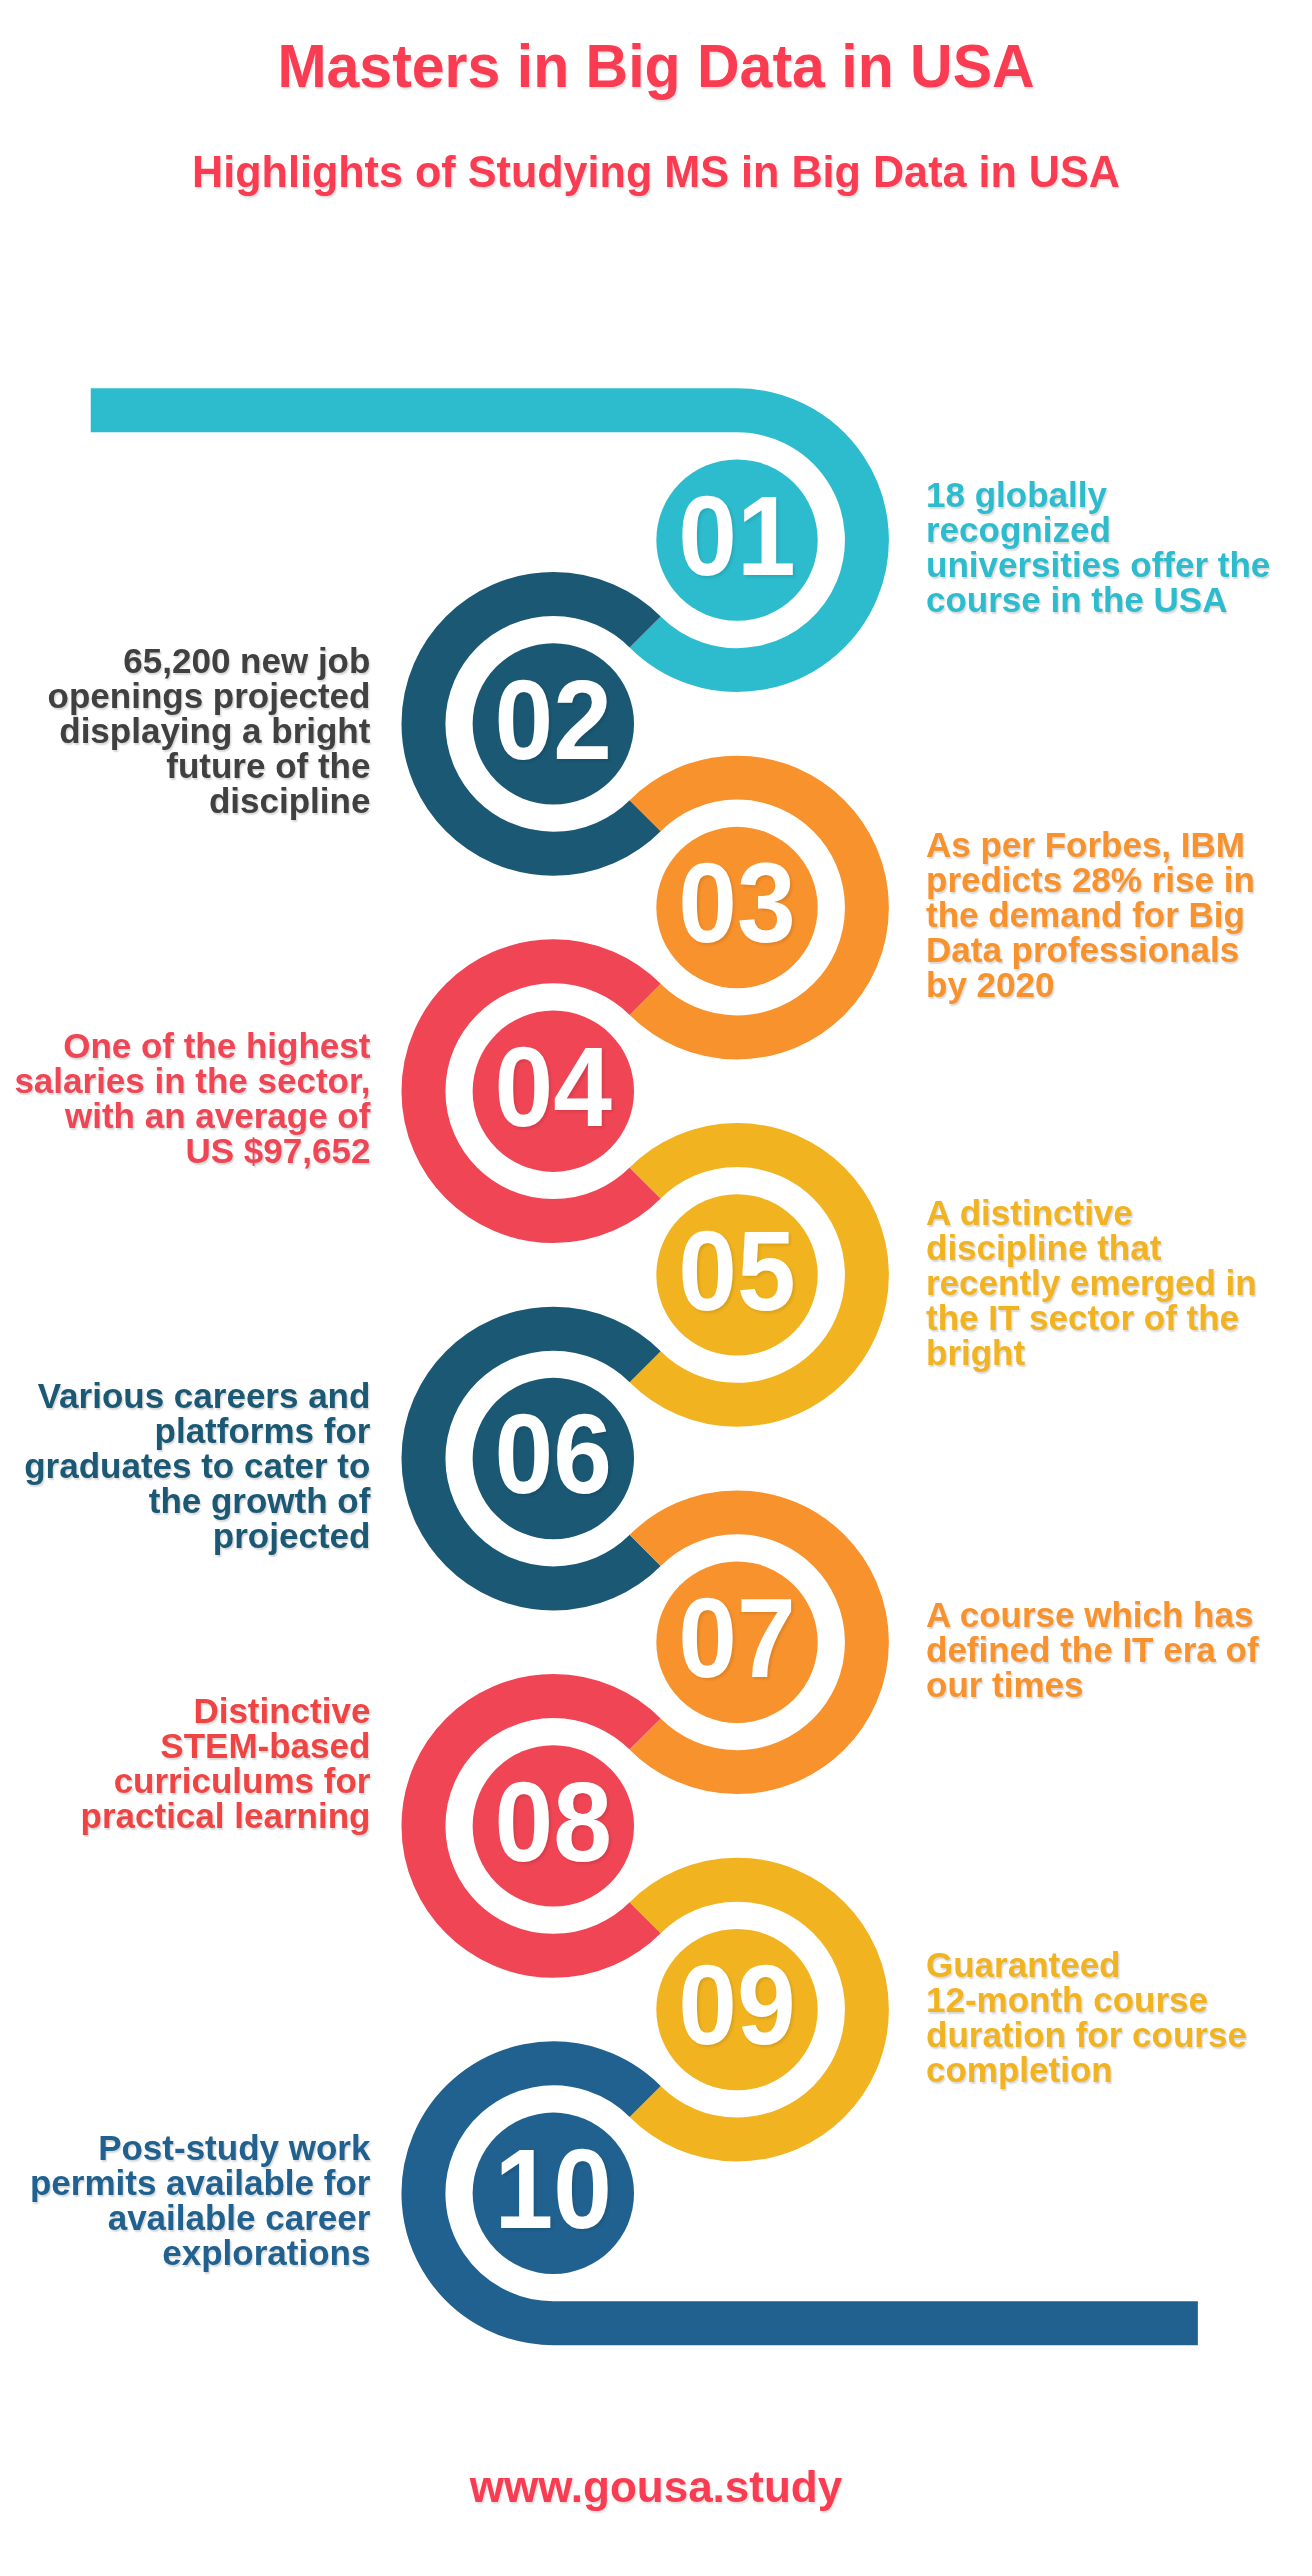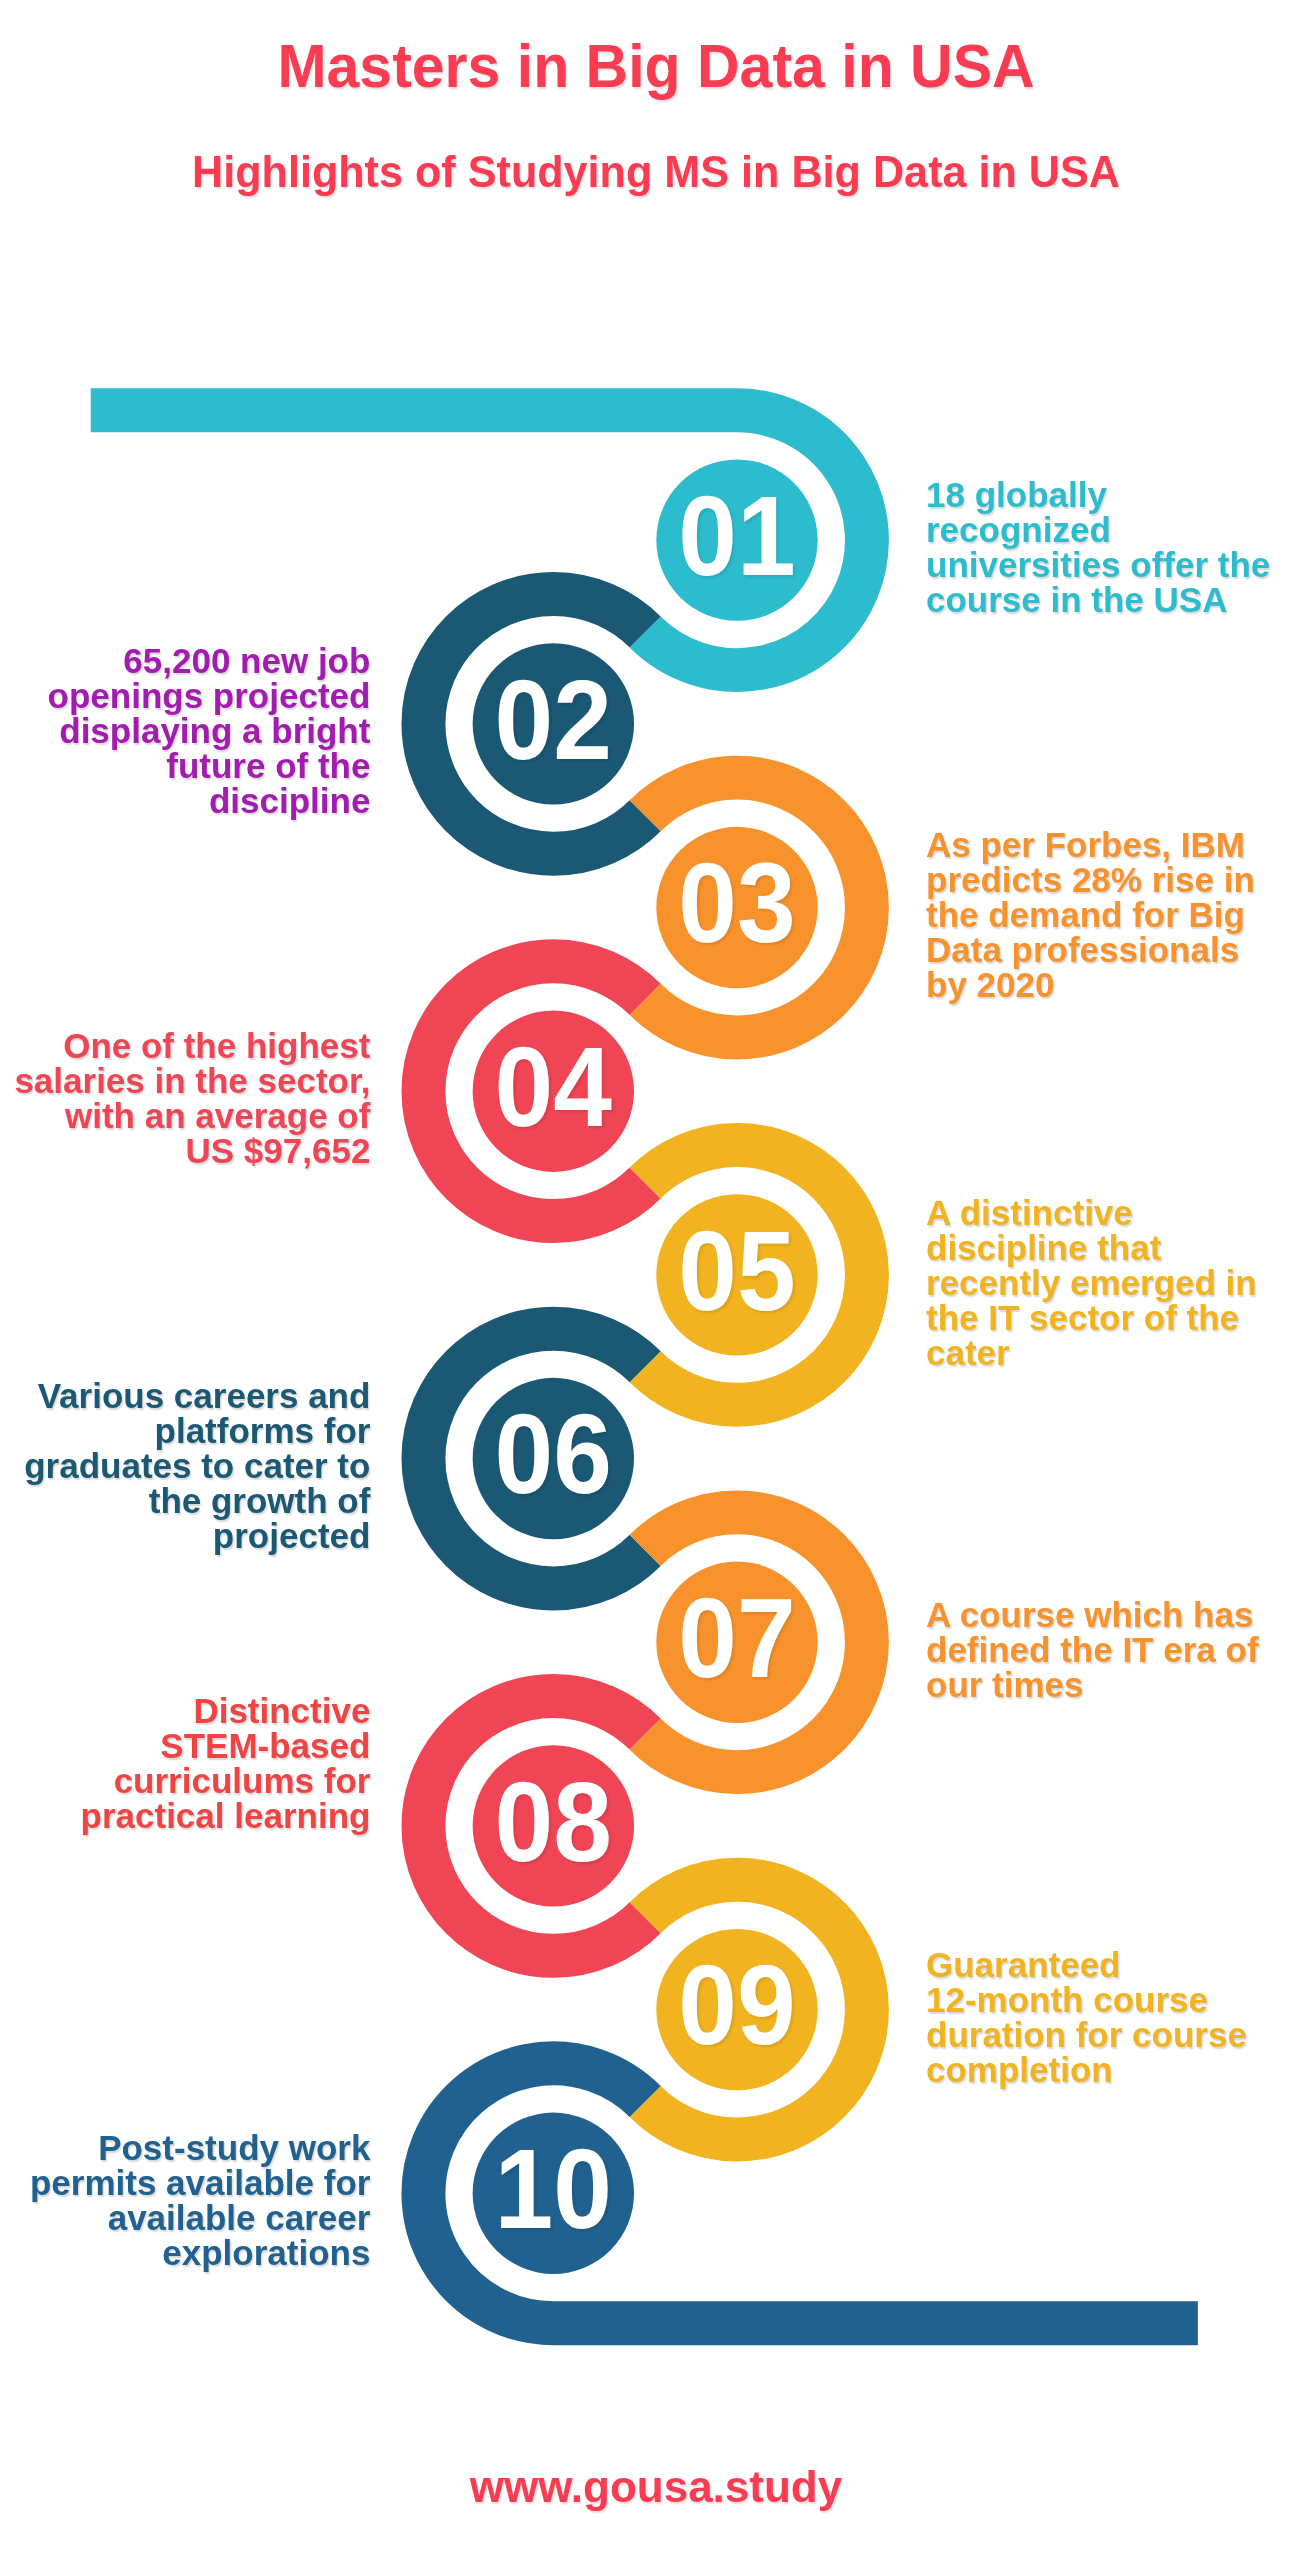--- a/index.html
+++ b/index.html
@@ -70,21 +70,21 @@
     </g>
   </svg>
 
   <div id="captions">
     <div class="cap right" style="top:477px;color:#2cbccd">
       <div class="capline">18 globally</div>
       <div class="capline">recognized</div>
       <div class="capline">universities offer the</div>
       <div class="capline">course in the USA</div>
     </div>
-    <div class="cap left" style="top:643px;color:#a21caf">
+    <div class="cap left" style="top:643px;color:#404040">
       <div class="capline">65,200 new job</div>
       <div class="capline">openings projected</div>
       <div class="capline">displaying a bright</div>
       <div class="capline">future of the</div>
       <div class="capline">discipline</div>
     </div>
     <div class="cap right" style="top:827px;color:#f8922c">
       <div class="capline">As per Forbes, IBM</div>
       <div class="capline">predicts 28% rise in</div>
       <div class="capline">the demand for Big</div>
@@ -95,21 +95,21 @@
       <div class="capline">One of the highest</div>
       <div class="capline">salaries in the sector,</div>
       <div class="capline">with an average of</div>
       <div class="capline">US $97,652</div>
     </div>
     <div class="cap right" style="top:1195px;color:#f1b31f">
       <div class="capline">A distinctive</div>
       <div class="capline">discipline that</div>
       <div class="capline">recently emerged in</div>
       <div class="capline">the IT sector of the</div>
-      <div class="capline">cater</div>
+      <div class="capline">bright</div>
     </div>
     <div class="cap left" style="top:1378px;color:#1a5874">
       <div class="capline">Various careers and</div>
       <div class="capline">platforms for</div>
       <div class="capline">graduates to cater to</div>
       <div class="capline">the growth of</div>
       <div class="capline">projected</div>
     </div>
     <div class="cap right" style="top:1597px;color:#f8922c">
       <div class="capline">A course which has</div>

